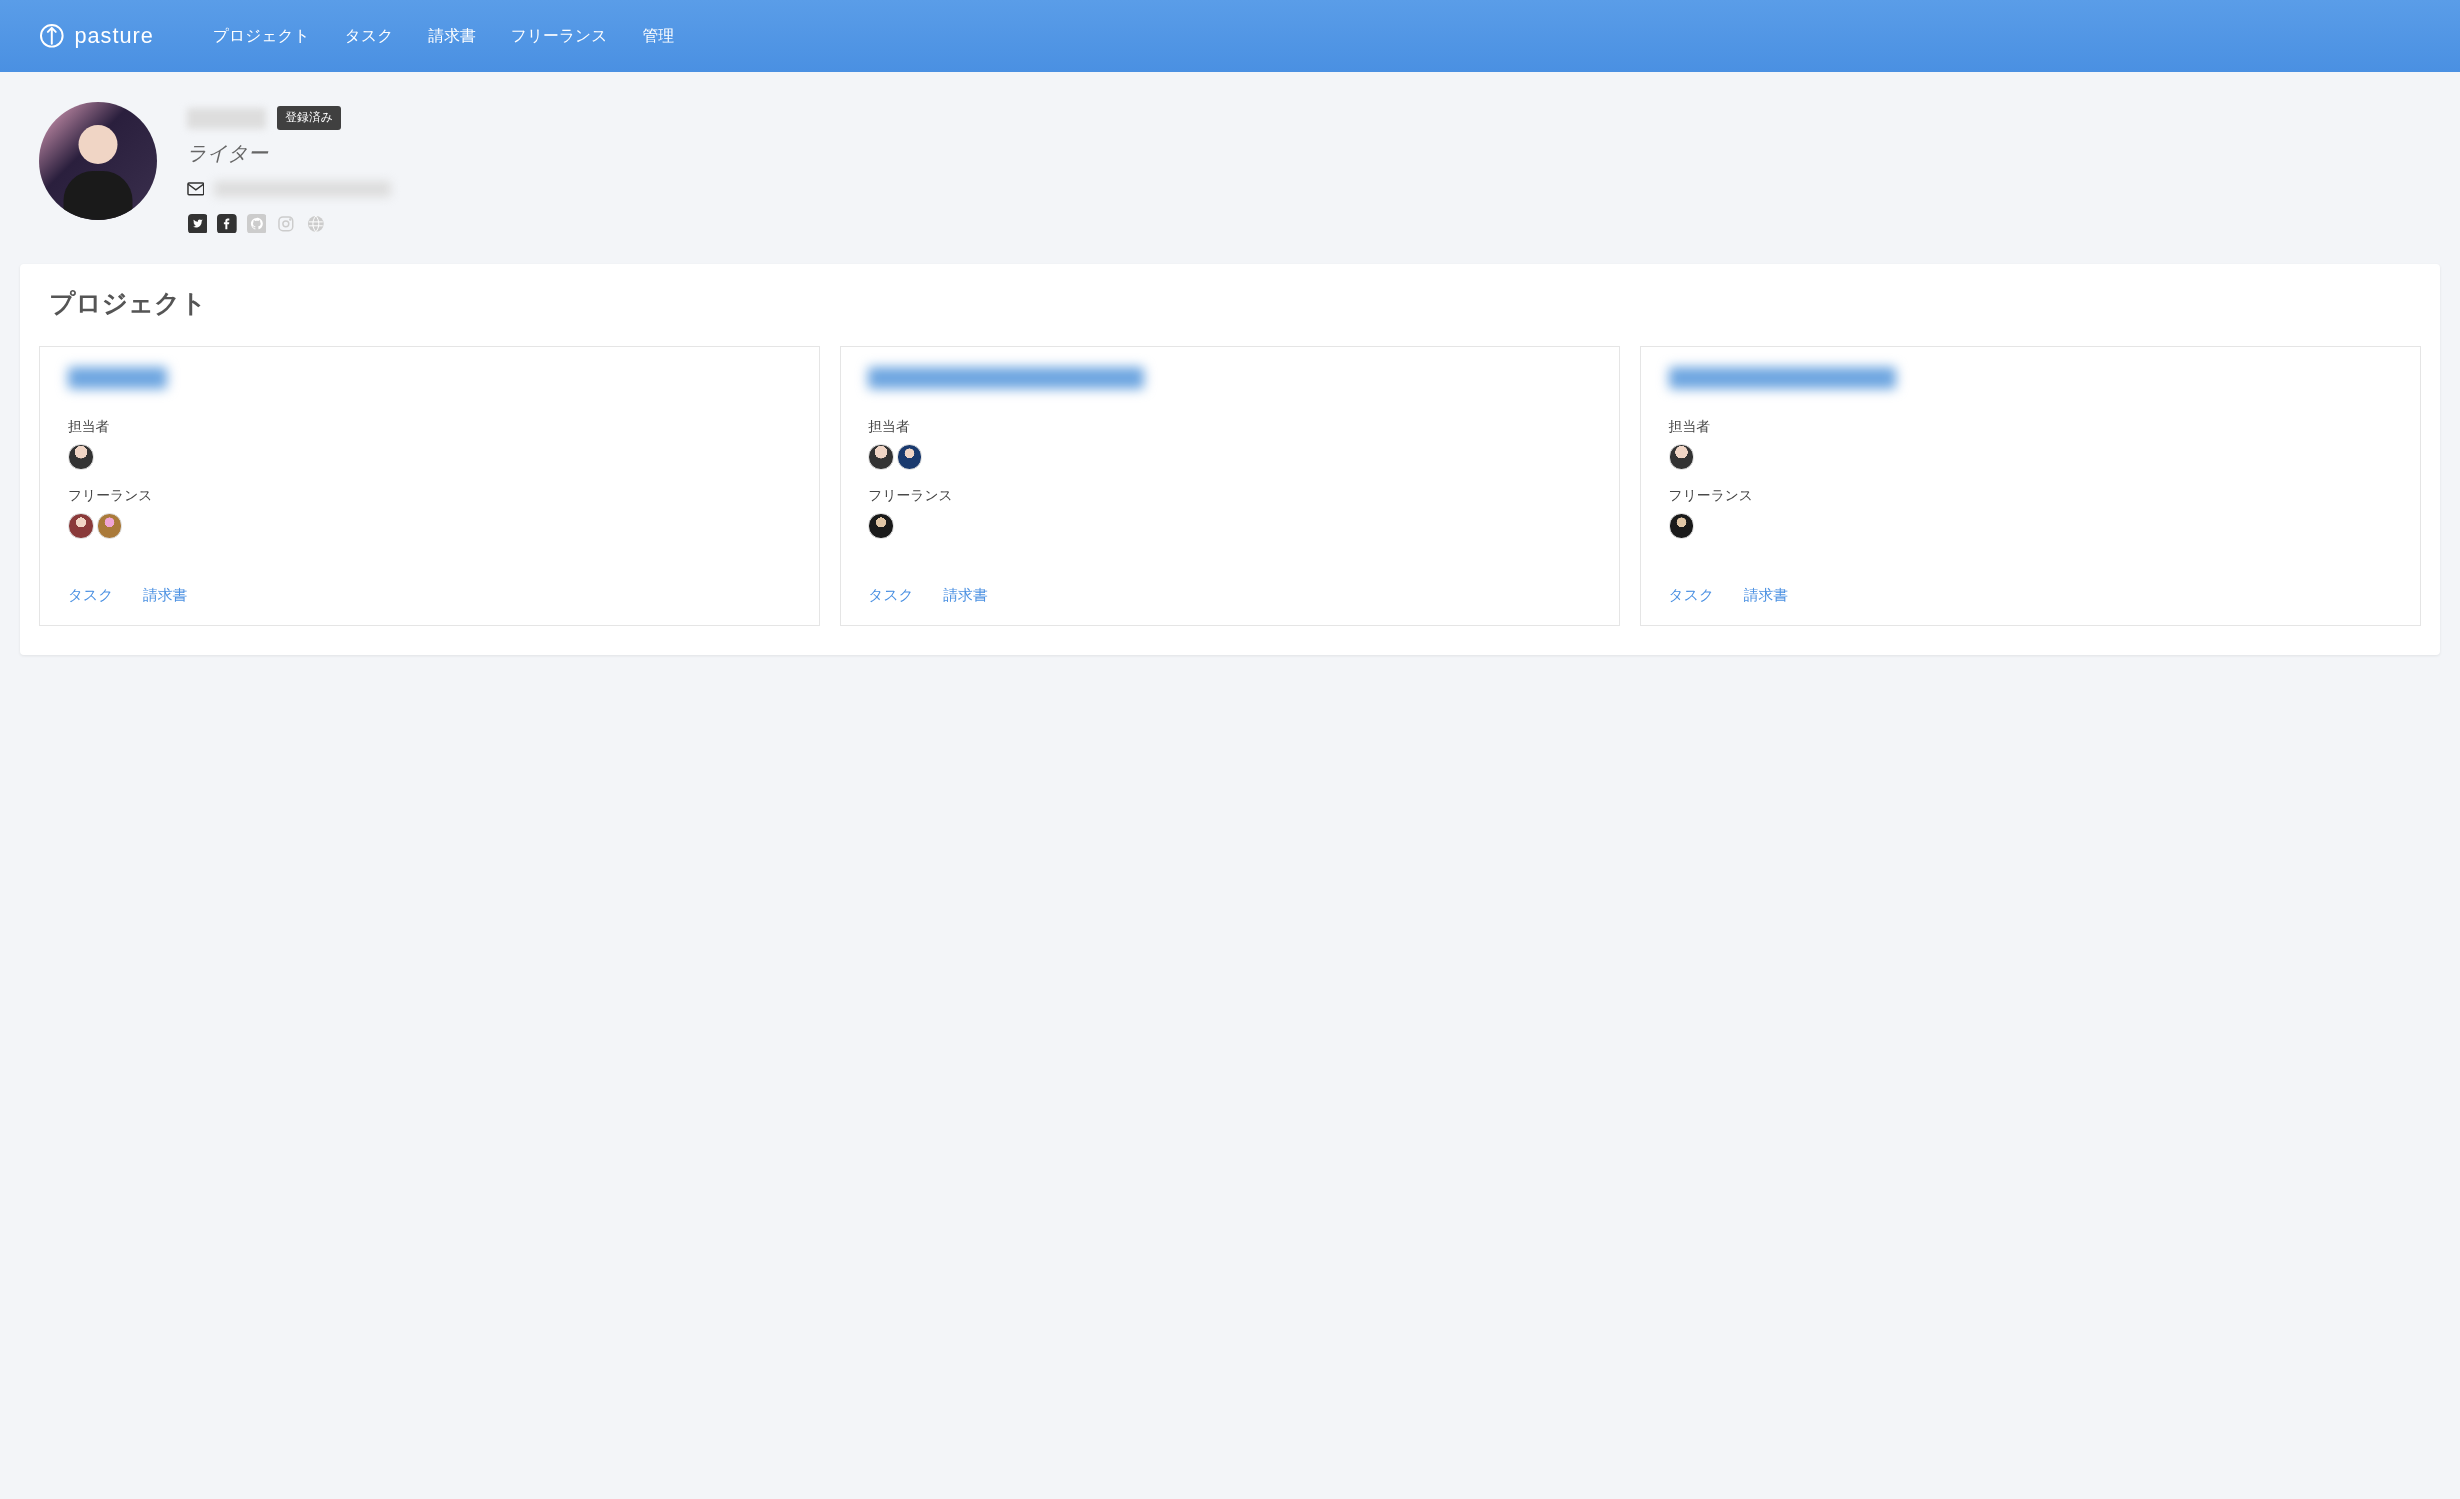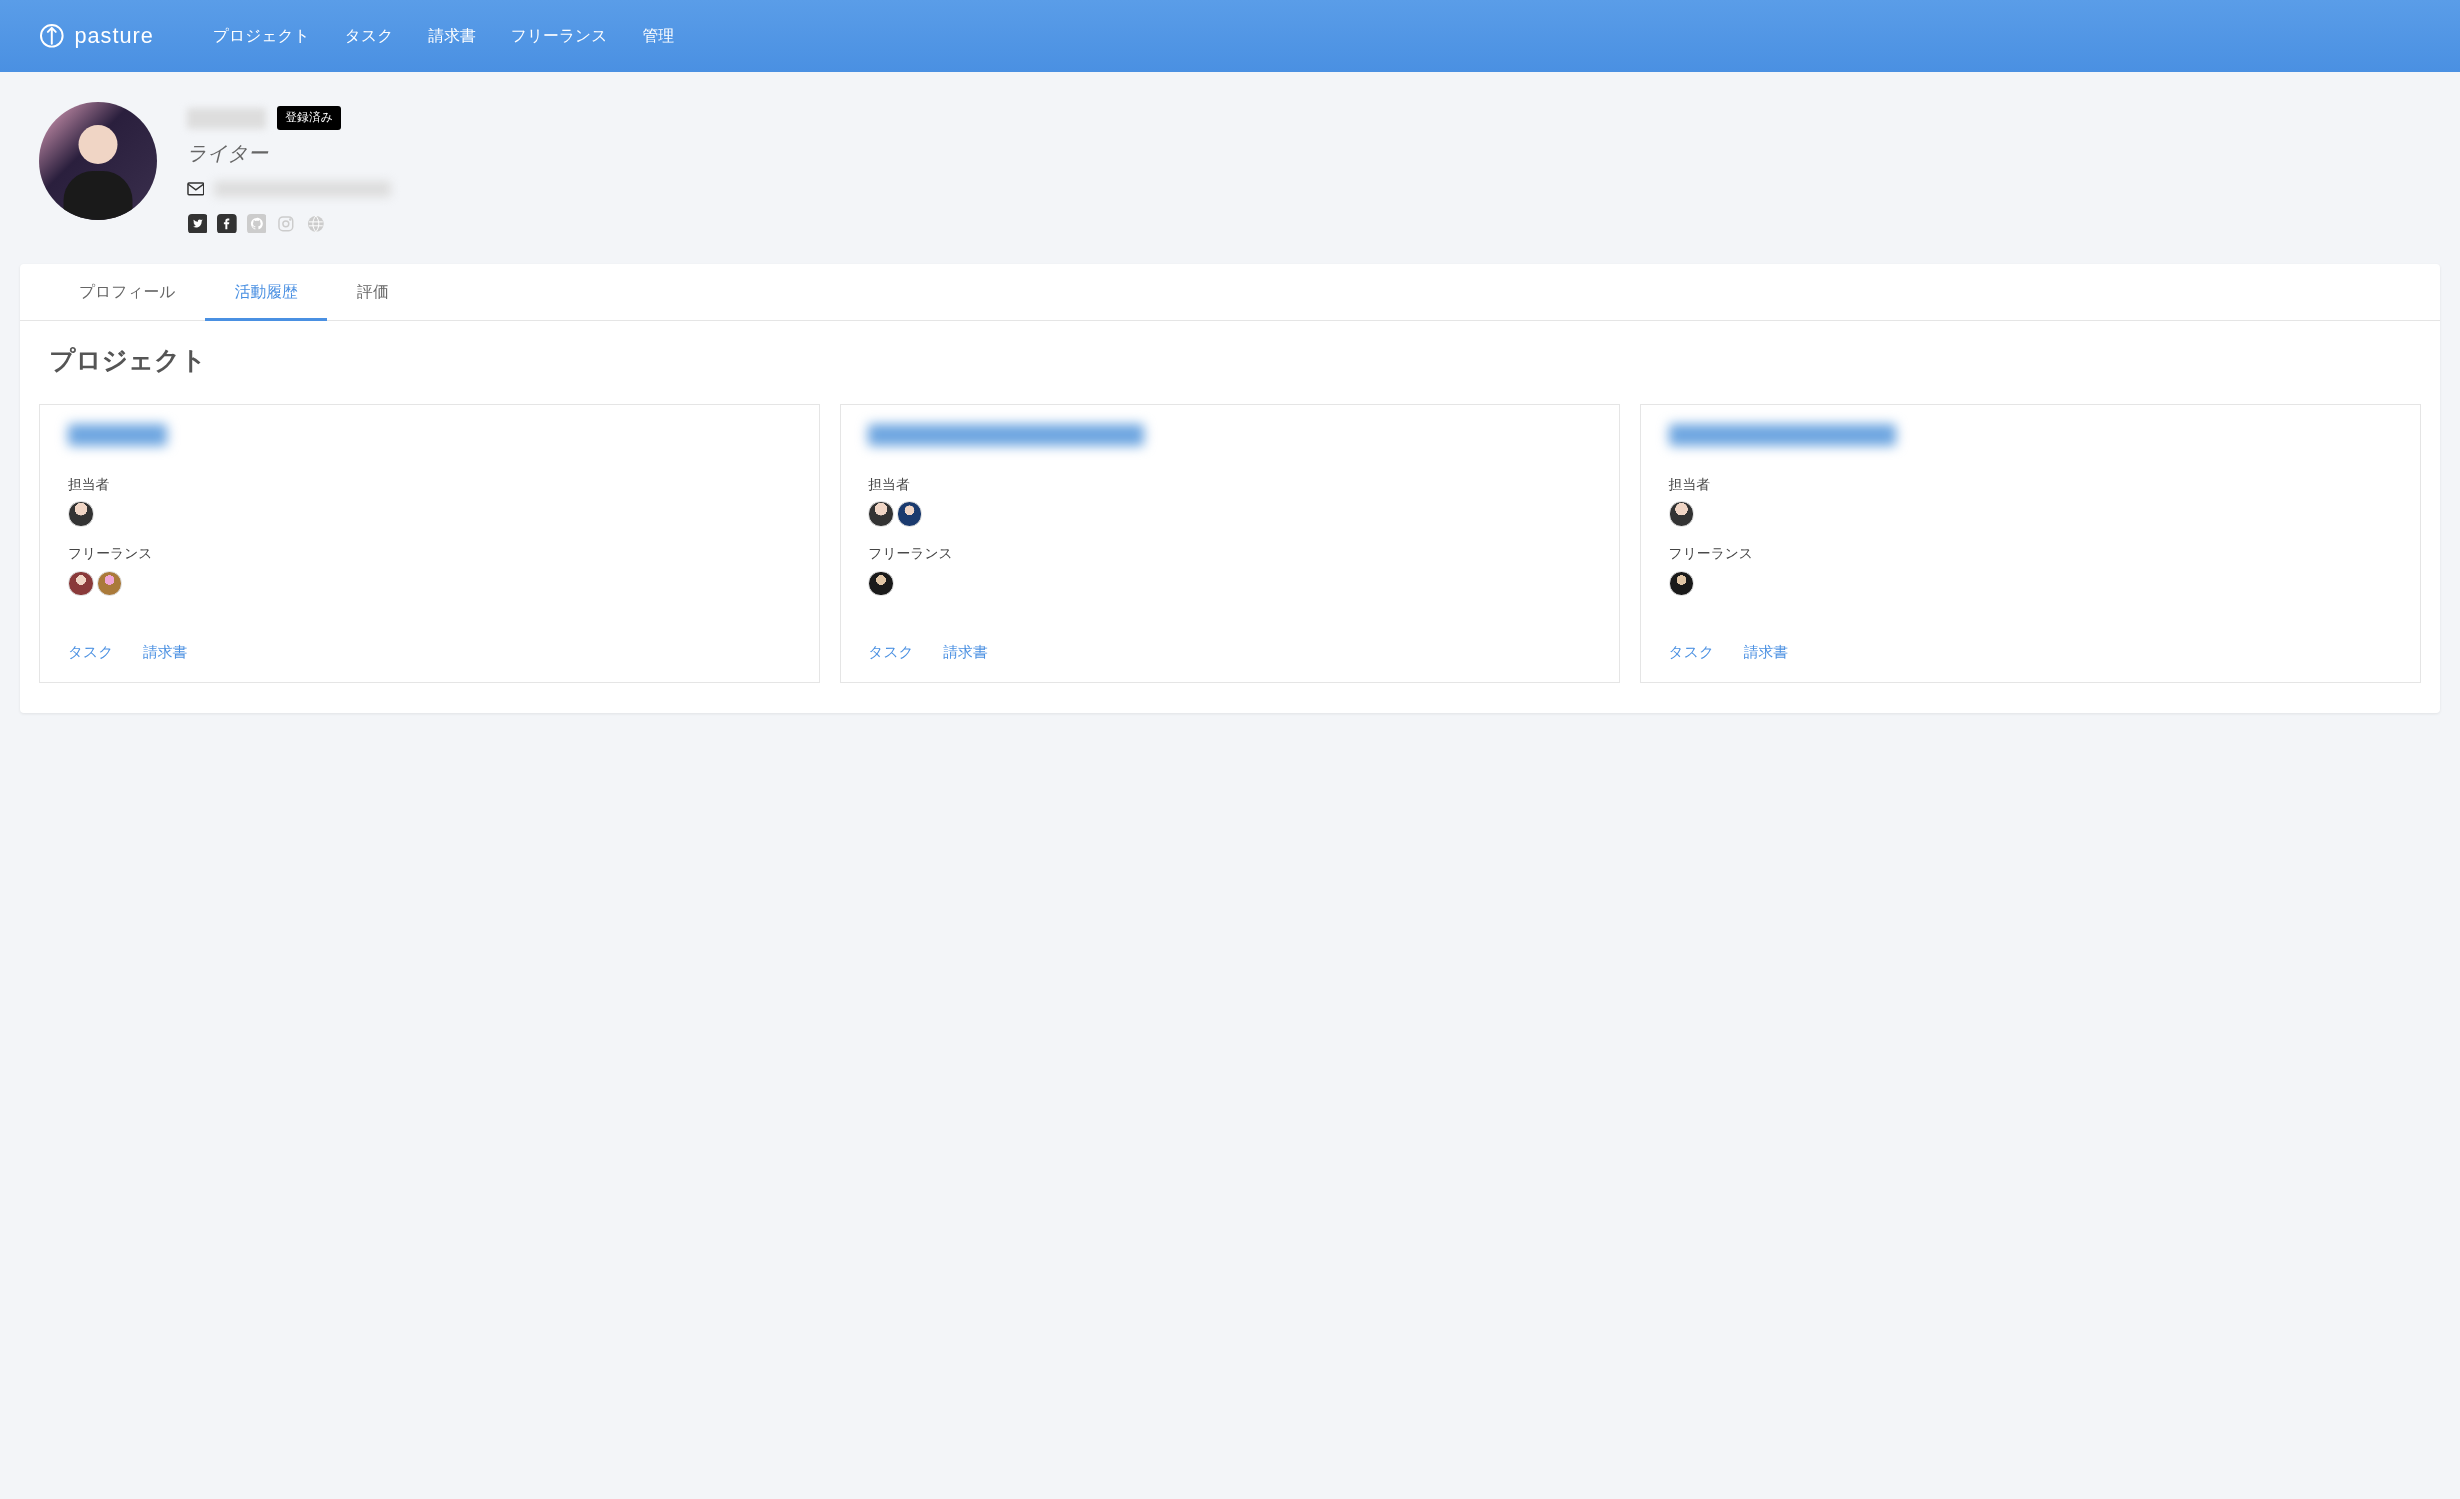--- a/index.html
+++ b/index.html
@@ -11,21 +11,21 @@
     .nav { display: flex; gap: 35px; }
     .nav-item { color: white; font-size: 15.8px; font-weight: 500; cursor: pointer; }
     
     .profile-section { padding: 29.6px 39px 9.9px; display: flex; gap: 29.6px; }
     .avatar { width: 118px; height: 118px; border-radius: 50%; background: linear-gradient(135deg, #e8a7c1 0%, #2a1f3d 40%, #3a2f4d 100%); position: relative; overflow: hidden; flex-shrink: 0; }
     .avatar-inner { position: absolute; top: 20%; left: 50%; transform: translateX(-50%); width: 39px; height: 39px; background: #f0d5c5; border-radius: 50%; }
     .avatar-body { position: absolute; bottom: 0; left: 50%; transform: translateX(-50%); width: 69px; height: 49px; background: #1a1a1a; border-radius: 29.6px 29.6px 0 0; }
     .profile-info { padding-top: 4.9px; }
     .profile-name-row { display: flex; align-items: center; gap: 11.8px; margin-bottom: 9.9px; }
     .profile-name-blur { width: 79px; height: 21.7px; background: #ddd; filter: blur(3.9px); border-radius: 3px; }
-    .badge { background: #000000; color: white; font-size: 11.8px; padding: 3.9px 7.9px; border-radius: 3px; font-weight: 500; }
+    .badge { background: #404040; color: white; font-size: 11.8px; padding: 3.9px 7.9px; border-radius: 3px; font-weight: 500; }
     .profile-role { color: #666; font-size: 20px; margin-bottom: 13.8px; font-style: italic; }
     .profile-email-row { display: flex; align-items: center; gap: 9.9px; margin-bottom: 15.8px; }
     .profile-email-blur { width: 177px; height: 15.8px; background: #ddd; filter: blur(4.9px); border-radius: 3px; }
     .social-icons { display: flex; gap: 7.9px; }
     .social-icon { width: 21.7px; height: 21.7px; display: flex; align-items: center; justify-content: center; }
     
     .content-box { background: white; margin: 19.7px; border-radius: 3.9px; box-shadow: 0 1px 3px rgba(0,0,0,0.08); }
     .tabs { display: flex; border-bottom: 1px solid #e5e5e5; padding: 0 29.6px; }
     .tab { padding: 17.7px 29.6px; font-size: 15.8px; color: #666; cursor: pointer; position: relative; }
     .tab.active { color: #4a90e2; }
@@ -126,25 +126,20 @@
         <svg width="19.7" height="19.7" viewBox="0 0 20 20" fill="#ccc">
             <circle cx="10" cy="10" r="8"></circle>
             <path d="M3 8h14M3 12h14M10 2c-2 2-3 5-3 8s1 6 3 8M10 2c2 2 3 5 3 8s-1 6-3 8" stroke="white" stroke-width="1" fill="none"></path>
           </svg>
       </span>
     </div>
   </div>
 </div>
 
 <div class="content-box">
-  <div class="tabs">
-    <div class="tab">プロフィール</div>
-    <div class="tab active">活動履歴</div>
-    <div class="tab">評価</div>
-  </div>
 
   <div class="section-title">プロジェクト</div>
 
   <div class="cards">
 
     <div class="card">
       <div class="card-title-blur c1"></div>
       <div class="card-section-label">担当者</div>
       <div class="card-avatars">
         <div class="mini-avatar a1"></div>

